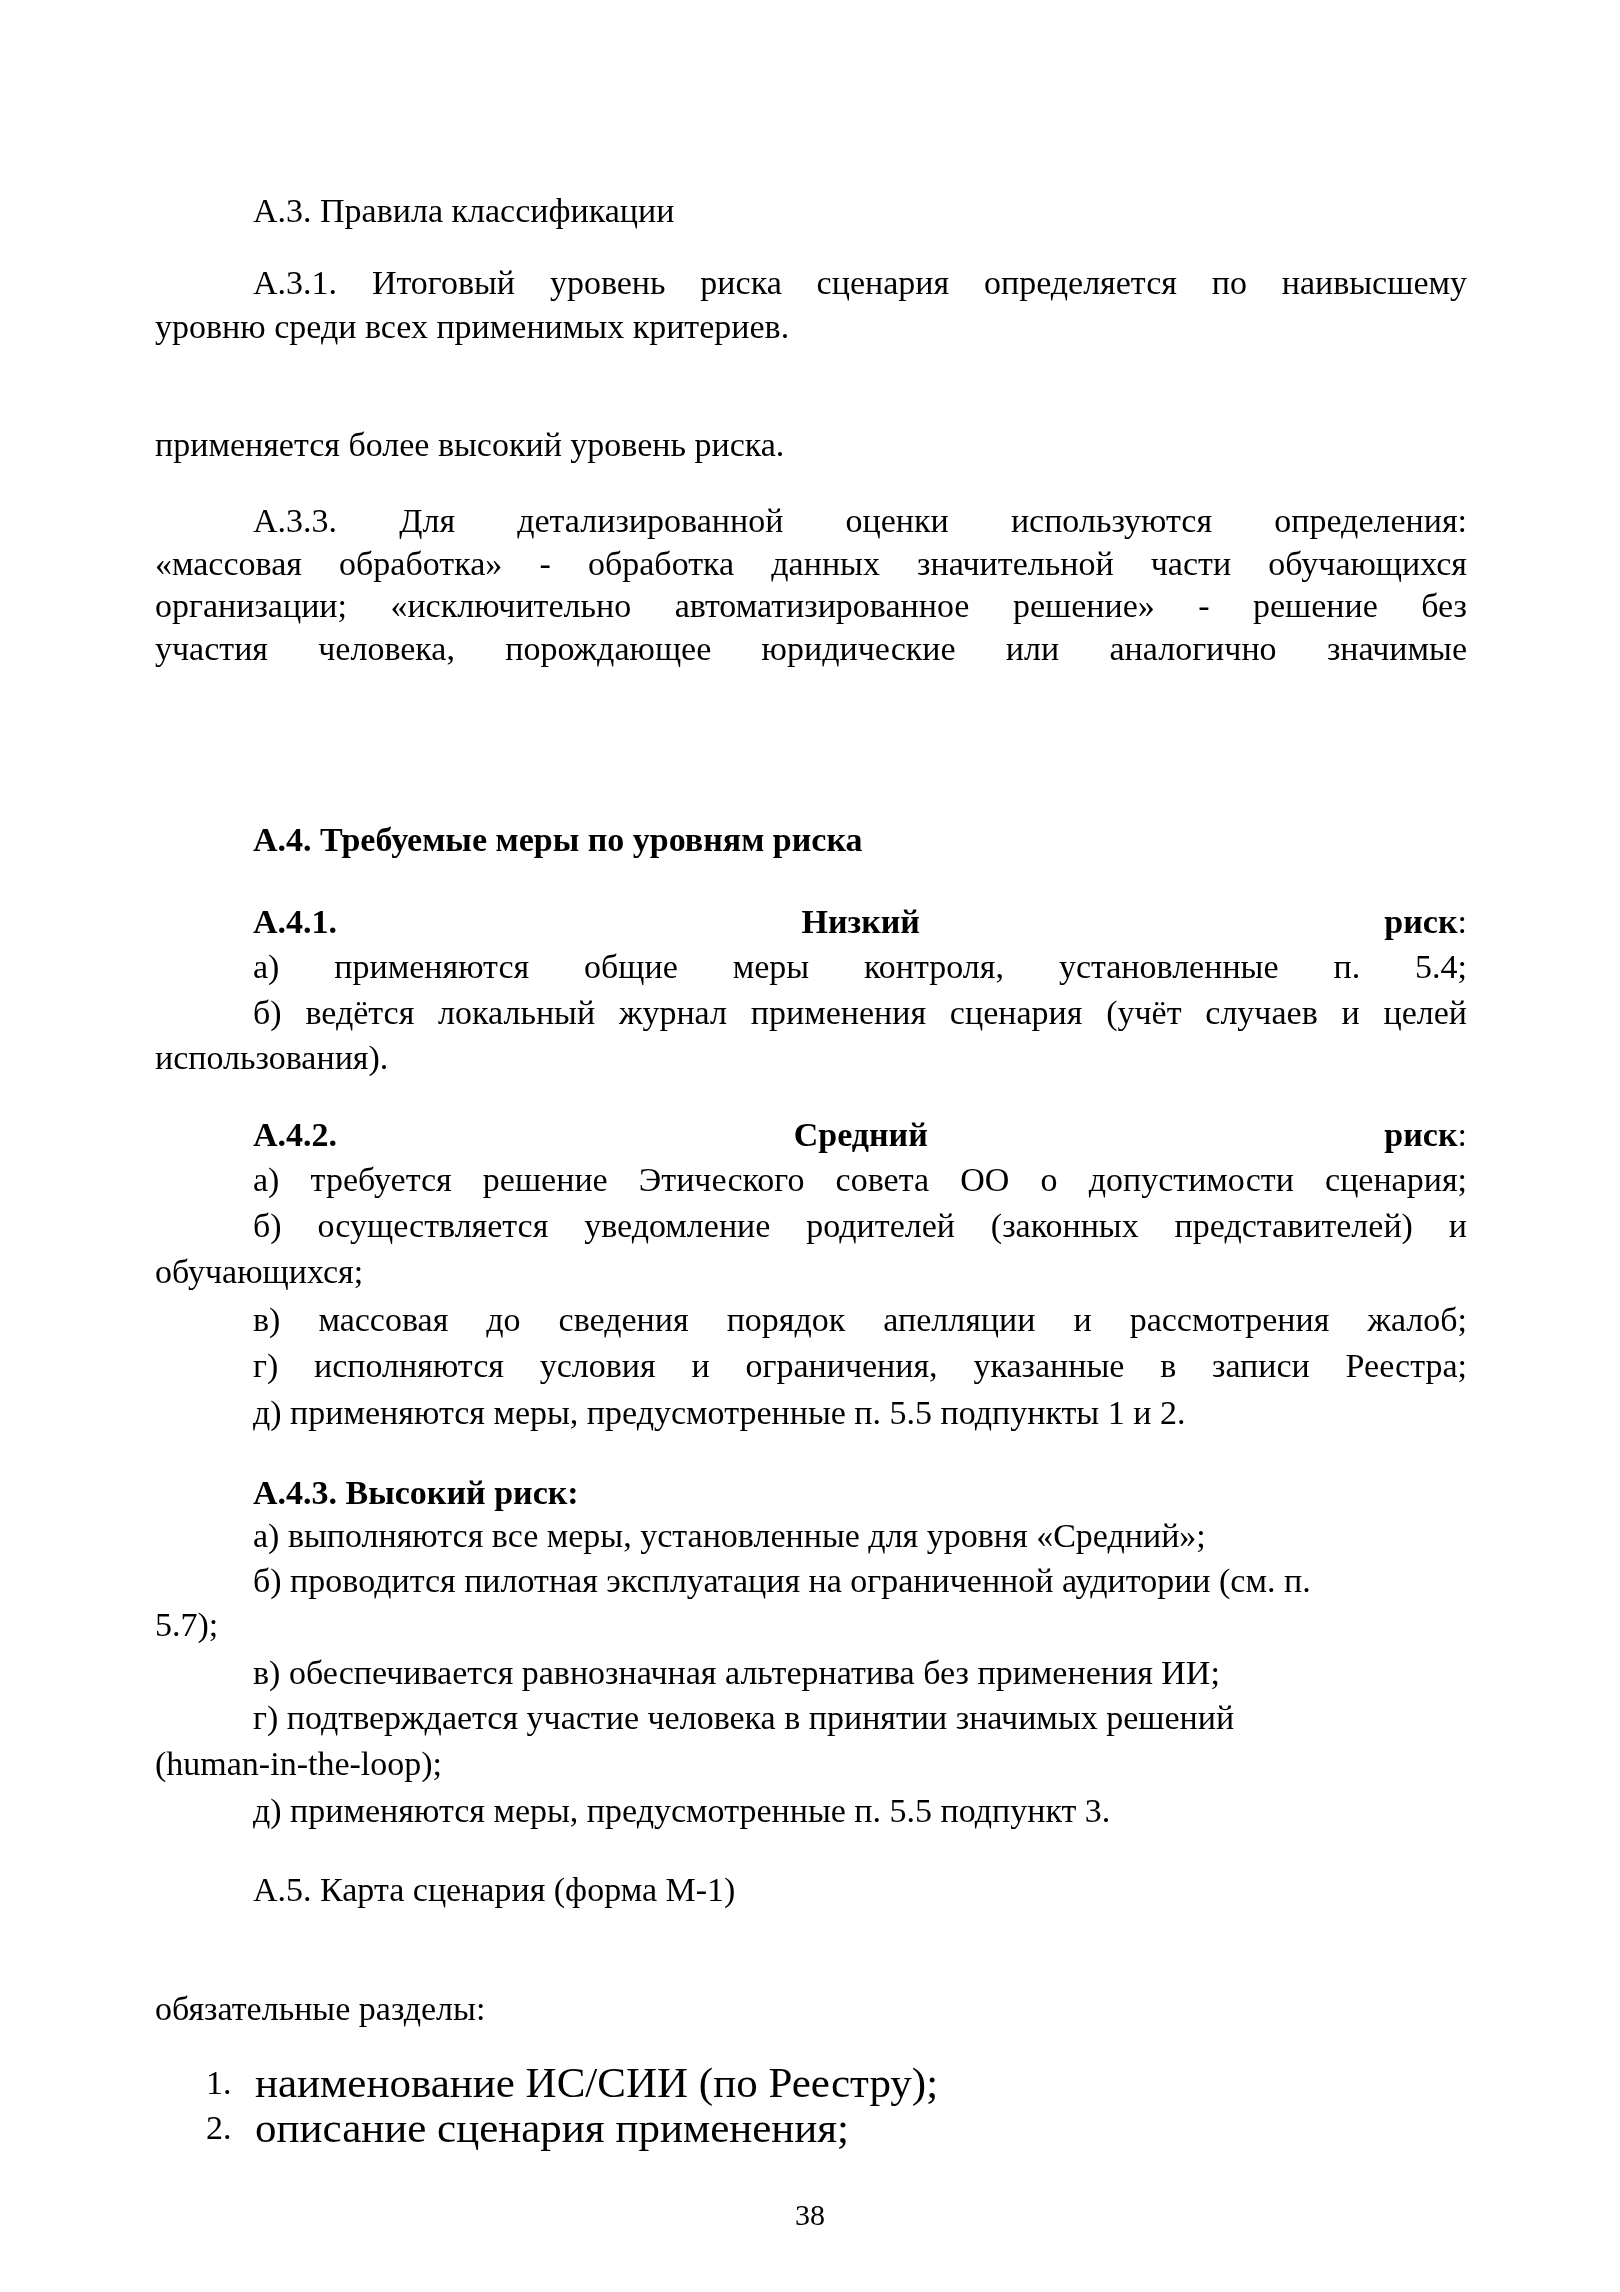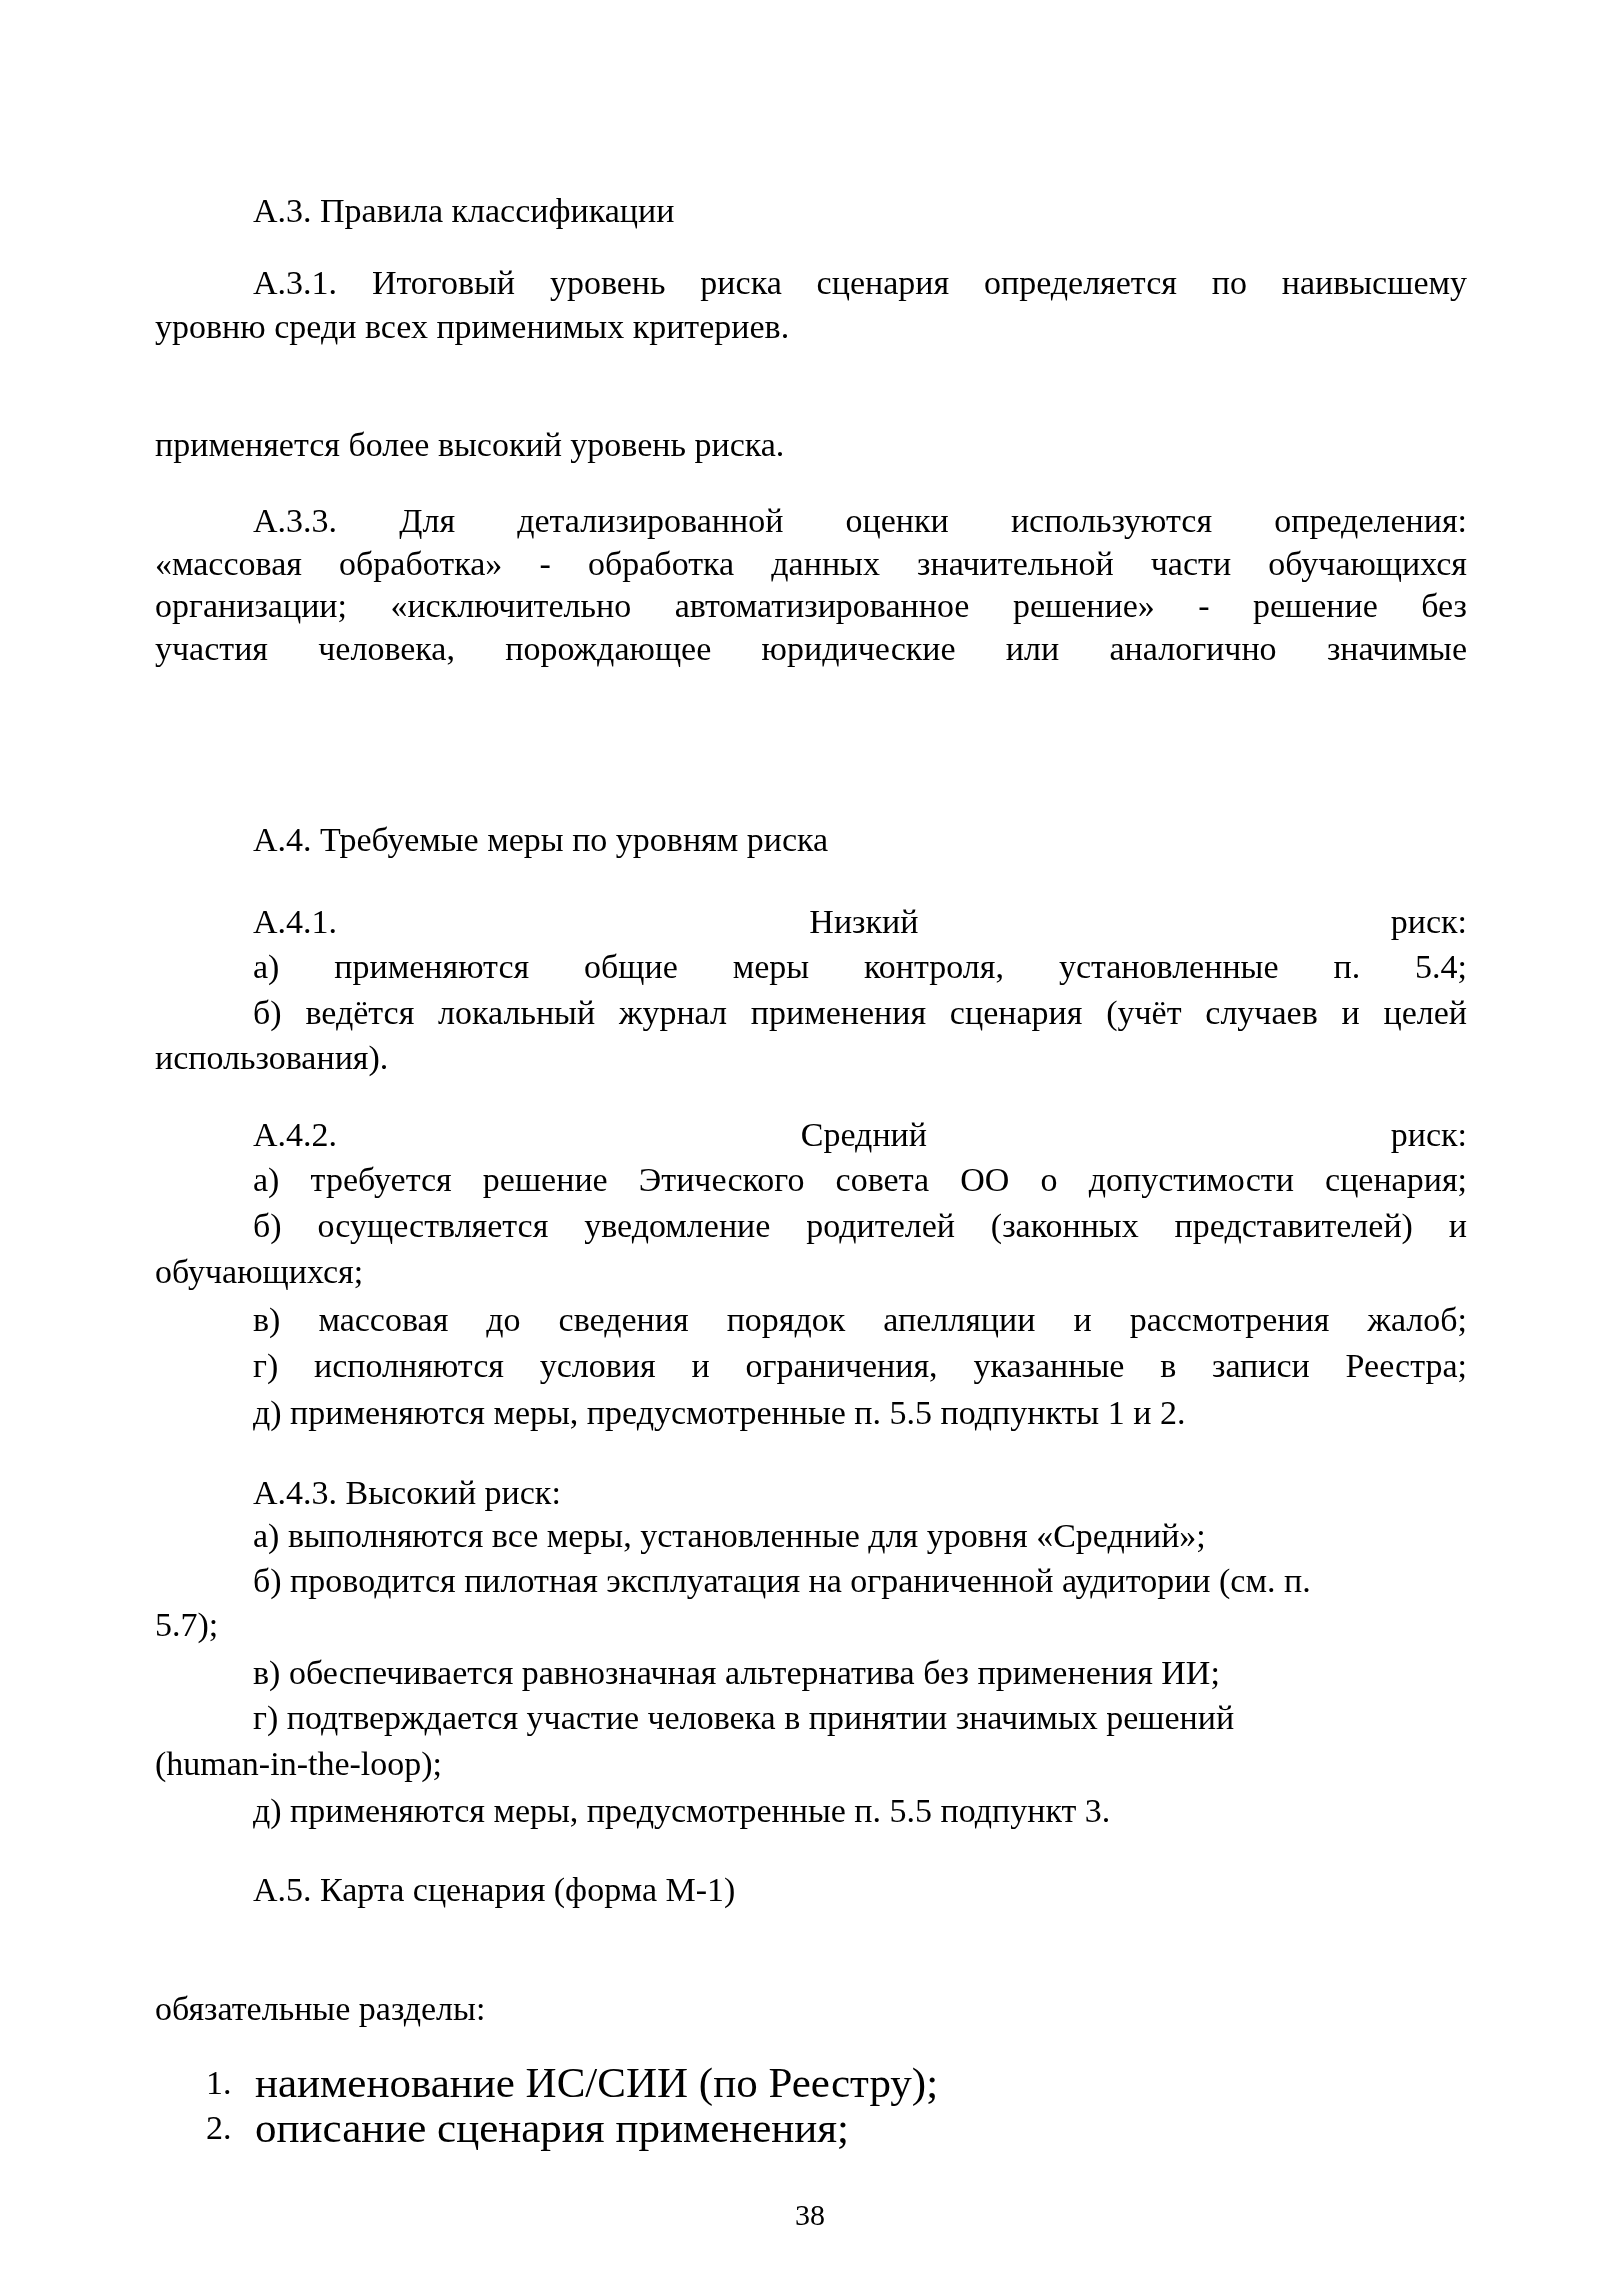--- a/index.html
+++ b/index.html
@@ -3,21 +3,21 @@
 <meta charset="utf-8">
 <style>
   html, body { margin: 0; padding: 0; background: #ffffff; }
   body { width: 1620px; height: 2293px; position: relative; overflow: hidden;
          font-family: "Liberation Serif", "DejaVu Serif", serif; color: #000000; }
   .page { position: absolute; left: 0; top: 0; width: 1620px; height: 2232px; background: #ffffff; margin-top: 36px; }
   .ln { position: absolute; left: 155px; width: 1312px; font-size: 34px; line-height: 43px;
         white-space: nowrap; }
   .ind { left: 253px; width: 1214px; }
   .just { text-align: justify; text-align-last: justify; }
-  .b { font-weight: normal; }
+  .b { font-weight: bold; }
   .hdr3 { display: flex; justify-content: space-between; align-items: center; }
   .hdr3 .nb { font-weight: normal; }
   .li-num { position: absolute; left: 206px; font-size: 34px; line-height: 43px; }
   .li-txt { position: absolute; left: 255px; font-size: 43px; line-height: 43px; white-space: nowrap; }
   .pnum { position: absolute; left: 0; width: 1620px; text-align: center; font-size: 30px; line-height: 39px; }
 </style>
 </head>
 <body>
 
 <div class="page">

